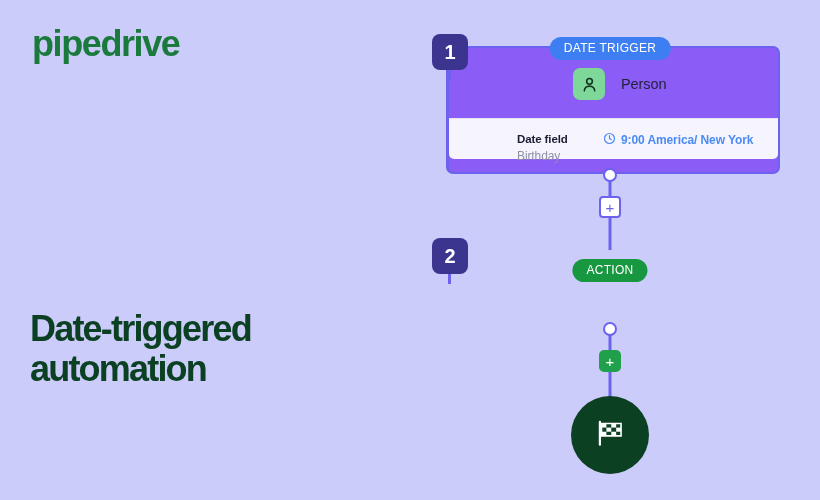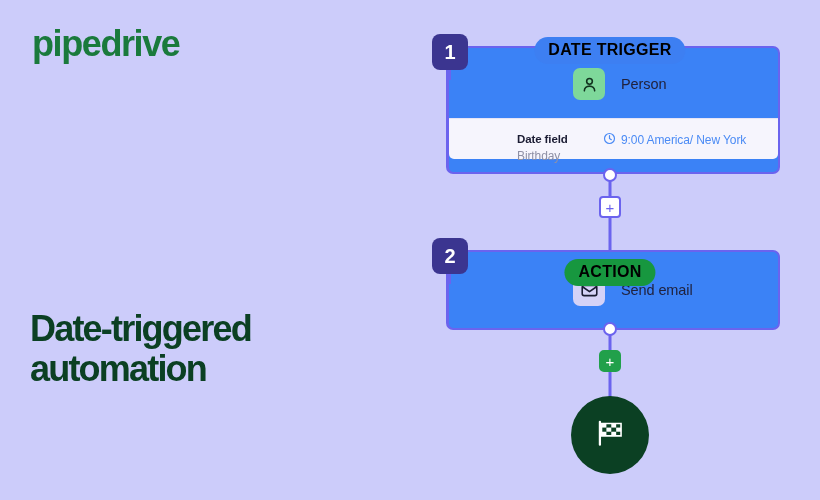--- a/index.html
+++ b/index.html
@@ -45,21 +45,21 @@
     left: 432px;
     top: 28px;
     width: 356px;
     height: 445px;
   }
 
   .card {
     position: absolute;
     left: 14px;
     width: 334px;
-    background: #3b82f6;
+    background: #8b5cf6;
     border: 2px solid #6b63ee;
     border-left-width: 3px;
     border-radius: 7px;
     box-sizing: border-box;
   }
   #card-trigger { top: 18px; height: 128px; }
   #card-action  { top: 222px; height: 80px; }
 
   .card-body {
     display: flex;
@@ -112,21 +112,21 @@
     font-size: 12px;
     color: #8f90a6;
     line-height: 1.35;
     letter-spacing: -0.1px;
   }
   .tz {
     display: flex;
     align-items: center;
     gap: 5px;
     font-size: 12px;
-    font-weight: 400;
+    font-weight: 700;
     color: #4b8bf5;
     letter-spacing: -0.1px;
   }
 
   
   .step-badge {
     position: absolute;
     width: 36px;
     height: 36px;
     background: #3b3590;
@@ -151,23 +151,23 @@
   }
   #stem-1 { top: 36px; height: 16px; }
   #stem-2 { top: 240px; height: 16px; }
 
   
   .pill {
     position: absolute;
     left: 50%;
     transform: translateX(-50%);
     border-radius: 999px;
-    color: #000000;
-    font-size: 16px;
-    font-weight: 700;
+    color: #ffffff;
+    font-size: 12px;
+    font-weight: 400;
     letter-spacing: 0.3px;
     padding: 4px 14px 5px;
     z-index: 6;
     white-space: nowrap;
   }
   #pill-trigger { top: 9px; background: #3d7ff2; }
   #pill-action  { top: 212px; background: #17973f; margin-top: 19px; }
 
   
   .conn-line {
@@ -287,31 +287,20 @@
   <div class="conn-line" id="line-a"></div>
   <div class="node-circle" id="node-1"></div>
   <div class="plus-btn" id="plus-1">+</div>
   <div class="conn-line" id="line-b"></div>
 
   <div class="step-badge" id="step-badge-2">2</div>
   <div class="step-stem" id="stem-2"></div>
 
   <div class="pill" id="pill-action">ACTION</div>
 
-  <div class="card" id="card-action">
-    <div class="card-body">
-      <span class="icon-tile lav">
-        <svg width="19" height="19" viewBox="0 0 24 24" fill="none" stroke="#1b1c33" stroke-width="2" stroke-linecap="round" stroke-linejoin="round">
-          <rect x="2.8" y="5.5" width="18.4" height="13" rx="2.4"></rect>
-          <path d="M3.6 7.6 12 13.4l8.4-5.8"></path>
-        </svg>
-      </span>
-      <span class="row-label">Send email</span>
-    </div>
-  </div>
 
   <div class="conn-line" id="line-c"></div>
   <div class="node-circle" id="node-2"></div>
   <div class="plus-btn" id="plus-2">+</div>
   <div class="conn-line" id="line-d"></div>
 
   <div class="end-node">
     <span>
       <svg width="34" height="34" viewBox="0 0 32 32" fill="none">
         <path d="M6.5 5.5V27" stroke="#ffffff" stroke-width="2.1" stroke-linecap="round"></path>

